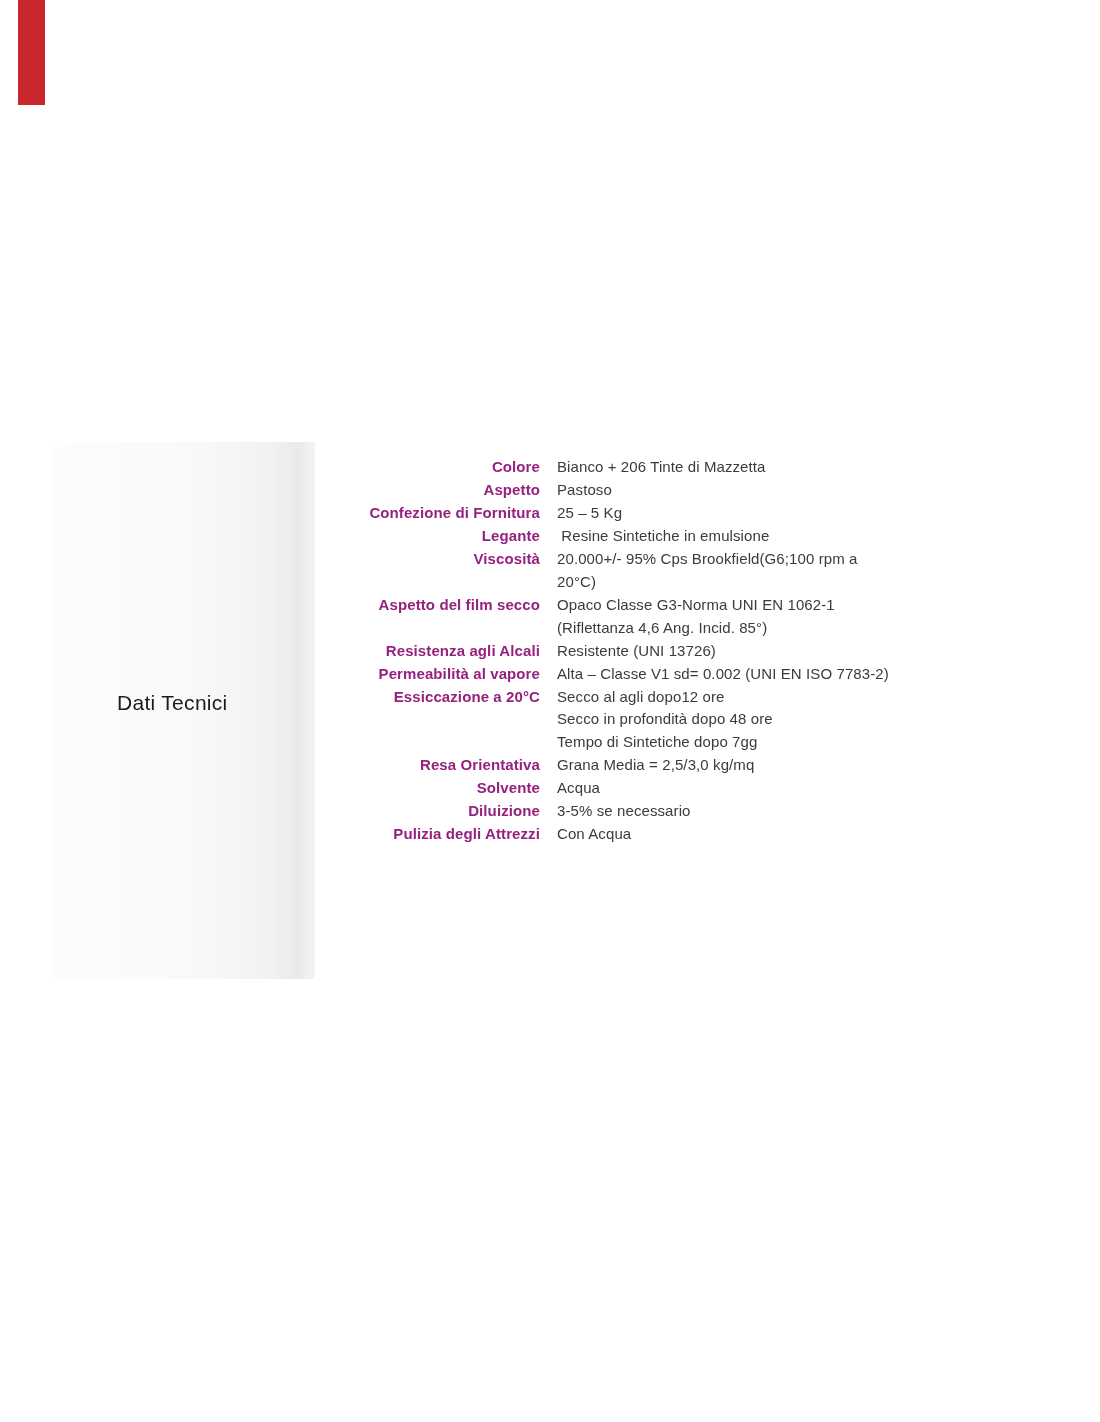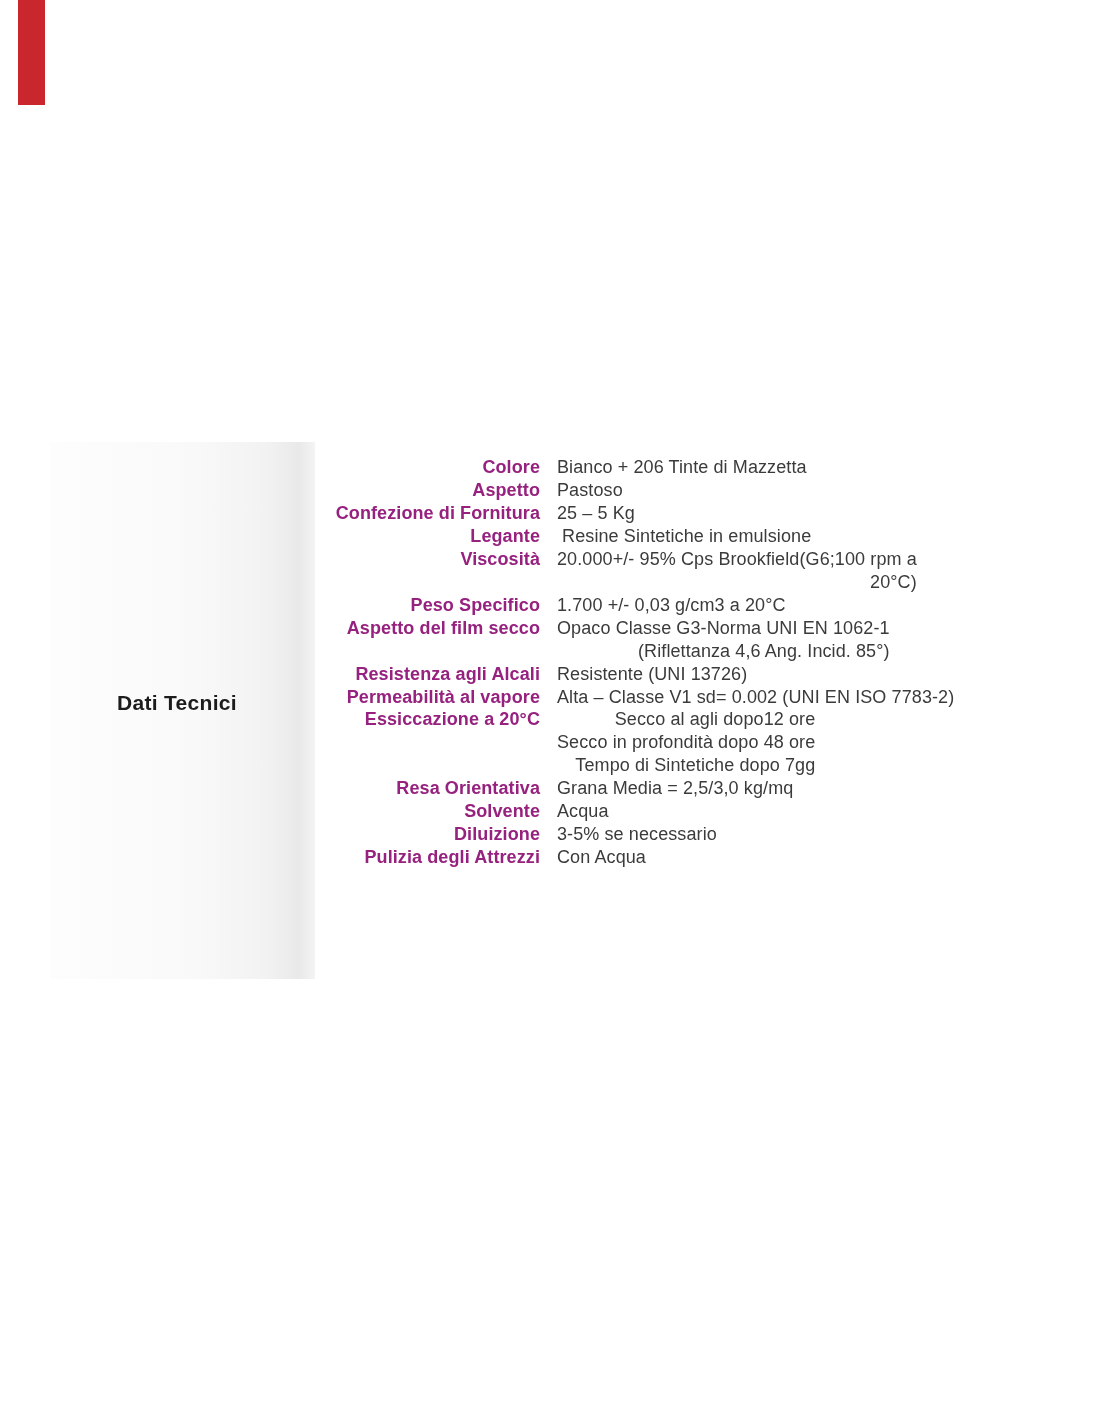--- a/index.html
+++ b/index.html
@@ -27,44 +27,44 @@
     height: 537px;
     background: linear-gradient(to right,
       #fdfdfd 0%, #f9f9f9 55%, #f2f2f2 82%, #e9e9e9 94%, #f4f4f4 100%);
   }
   .panel-title {
     position: absolute;
     left: 67px;
     top: 249px;
     width: 190px;
     font-size: 21px;
-    font-weight: 700;
+    font-weight: 400;
     letter-spacing: 0.3px;
     color: var(--title-text, #1c1c1c);
     white-space: nowrap;
   }
   .data-table {
     position: absolute;
     left: 330px;
     top: 456px;
-    font-size: 18px;
+    font-size: 15px;
     line-height: 22.95px;
     letter-spacing: 0.1px;
   }
   .row { display: flex; align-items: flex-start; }
   .row-label {
     flex: 0 0 auto;
     width: 210px;
     text-align: right;
     font-weight: 700;
     color: var(--accent-label, #96217e);
     white-space: pre;
   }
   .row-values { margin-left: 17px; color: var(--value-text, #3b3b3b); }
-  .val-line { white-space: pre; text-align: right; }
+  .val-line { white-space: pre; }
 </style>
 </head>
 <body>
 
 <div class="page" style="--accent-label: #96217e; --value-text: #3b3b3b; --title-text: #1c1c1c; --red-bar: #c9262e;">
   <div class="red-bar"></div>
   <div class="side-panel">
     <div class="panel-title">Dati Tecnici</div>
   </div>
   <div class="data-table">
@@ -90,26 +90,20 @@
         <div class="row-label">Legante</div>
         <div class="row-values">
           <div class="val-line"> Resine Sintetiche in emulsione</div>
         </div>
       </div>
       <div class="row">
         <div class="row-label">Viscosità</div>
         <div class="row-values">
           <div class="val-line">20.000+/- 95% Cps Brookfield(G6;100 rpm a</div>
           <div class="val-line">20°C)</div>
-        </div>
-      </div>
-      <div class="row">
-        <div class="row-label">Peso Specifico</div>
-        <div class="row-values">
-          <div class="val-line">1.700 +/- 0,03 g/cm3 a 20°C</div>
         </div>
       </div>
       <div class="row">
         <div class="row-label">Aspetto del film secco</div>
         <div class="row-values">
           <div class="val-line">Opaco Classe G3-Norma UNI EN 1062-1</div>
           <div class="val-line">(Riflettanza 4,6 Ang. Incid. 85°)</div>
         </div>
       </div>
       <div class="row">

